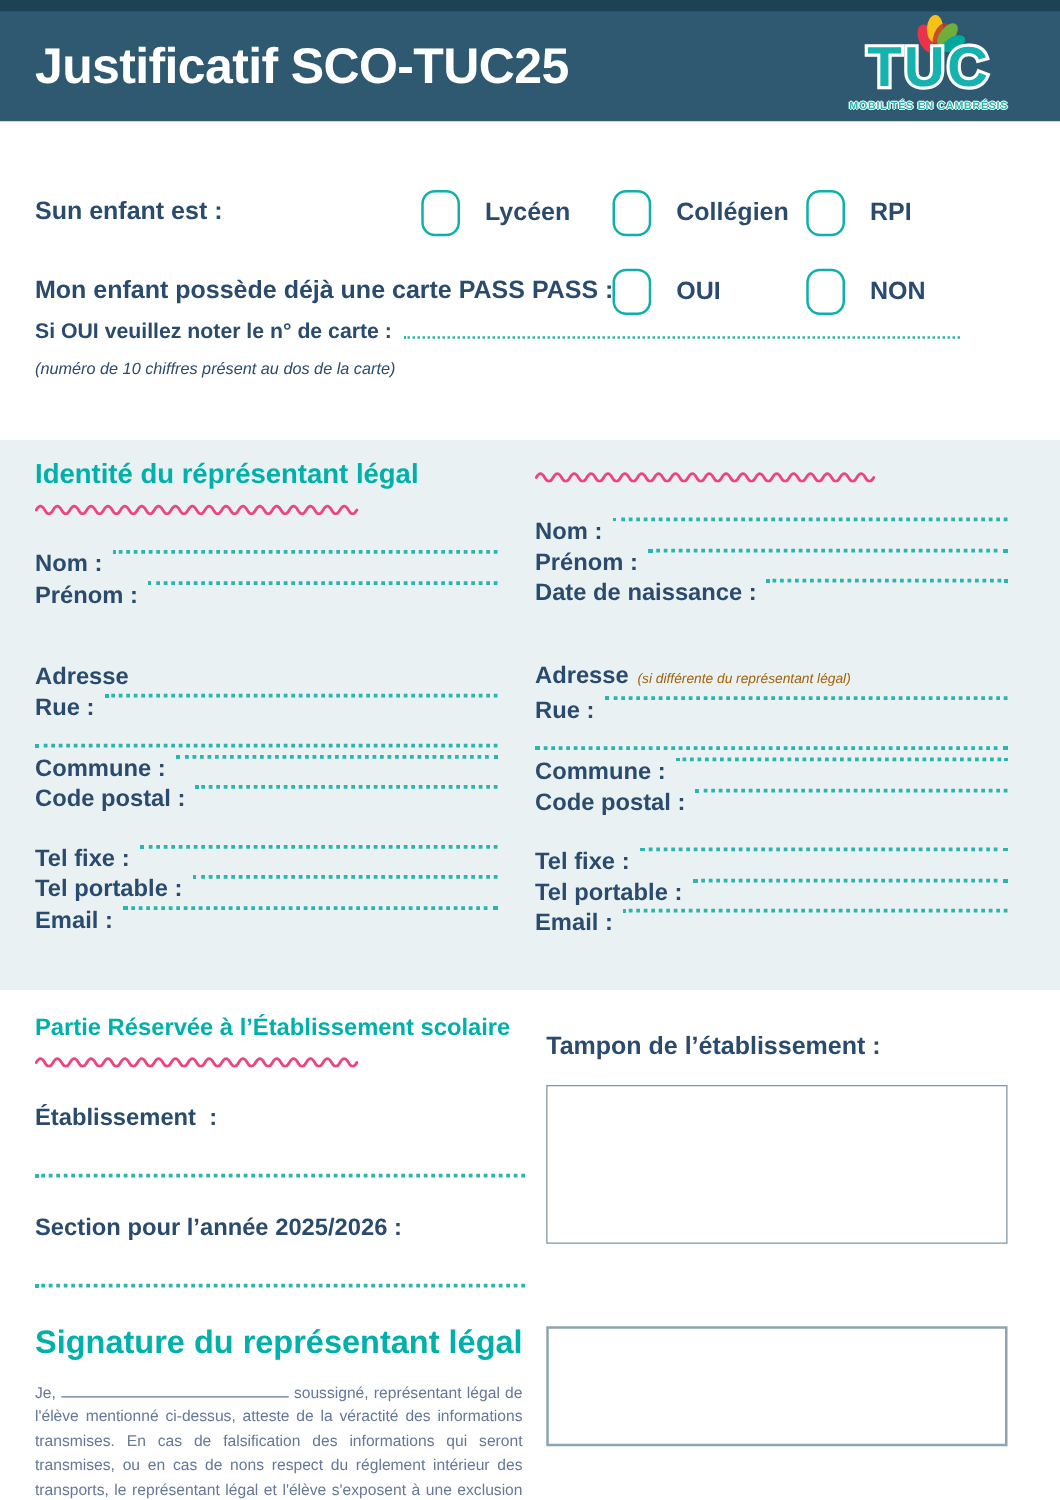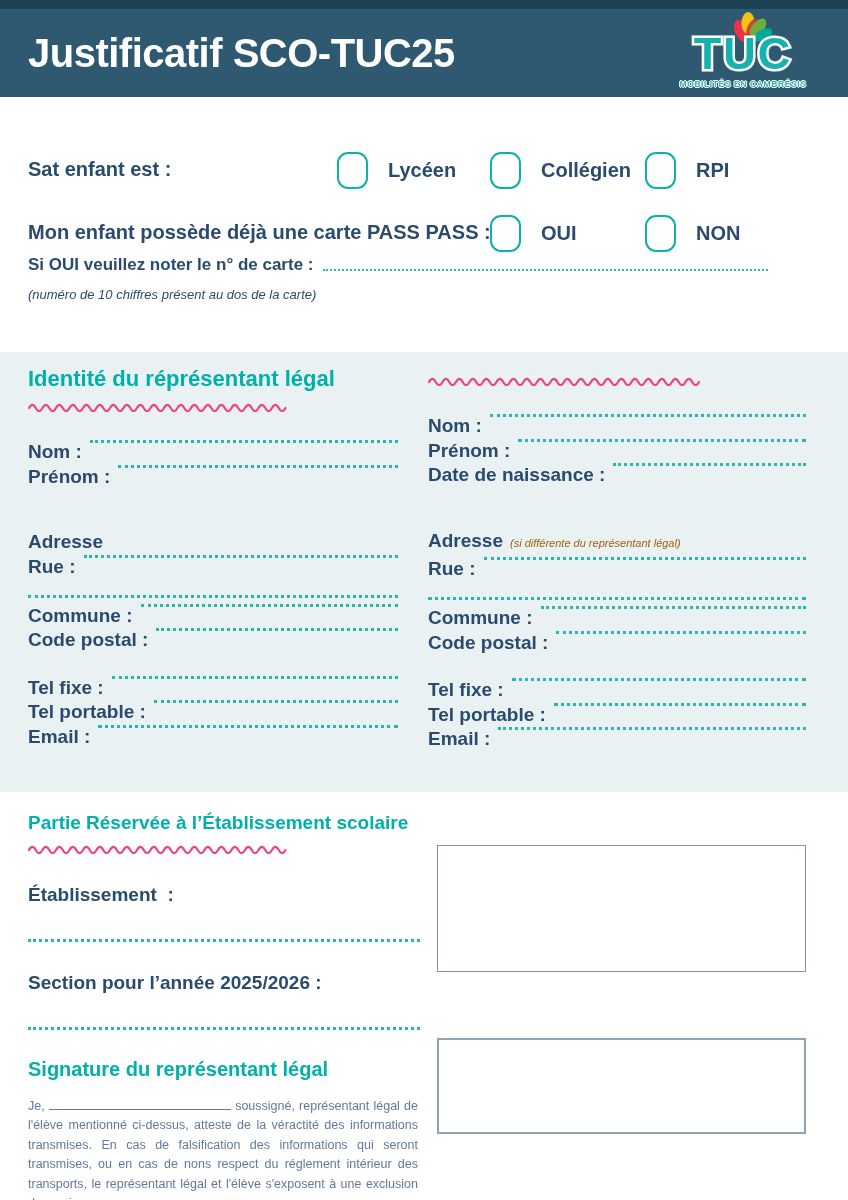--- a/index.html
+++ b/index.html
@@ -44,21 +44,21 @@
   .dotline { flex:1; margin-left:8px; margin-bottom:6px; border-bottom:3px dotted #2ab5ae; }
   .dotsfull { height:24.5px; border-bottom:3px dotted #2ab5ae; margin-bottom:6px; margin-top:-6px; }
   .fgap-big { height:41px; } .fgap-small { height:23px; }
   .flabel-only { line-height:24.5px; display:flex; align-items:baseline; }
 
   
   .bottom-left { position:absolute; left:28px; top:812px; width:392px; }
   .b-heading { font-size:19px; font-weight:bold; color:#00b0aa; }
   .b-field { margin-top:30px; font-size:19px; font-weight:bold; color:#2a4b6d; white-space:pre-wrap; }
   .b-dots { margin-top:24px; border-bottom:3px dotted #2ab5ae; height:12px; }
-  .sig-heading { margin-top:28px; font-size:20px; font-weight:bold; color:#00b0aa; }
+  .sig-heading { margin-top:28px; font-size:26px; font-weight:bold; color:#00b0aa; }
   .sig-text { margin-top:16px; width:390px; font-size:12.5px; line-height:1.55; color:#64789b; text-align:justify; }
   .sig-blank { display:inline-block; width:182px; border-bottom:1.3px solid #64789b; height:11px; }
 
   .bottom-right { position:absolute; left:437px; top:826px; width:369px; }
   .tampon-label { font-size:20px; font-weight:bold; color:#2a4b6d; }
   .stamp-box { margin-top:19px; width:369px; height:127px; border:1.5px solid #7d95a6; background:#fff; }
   .signature-box { margin-top:66px; width:369px; height:96px; border:2px solid #8fa4b3; background:#fff; }
 </style>
 </head>
 <body>
@@ -77,21 +77,21 @@
       </svg>
       <div class="logo-word">
         <span class="stroke">TUC</span>
         <span class="fill">TUC</span>
       </div>
       <div class="logo-tagline">MOBILITÉS EN CAMBRÉSIS</div>
     </div>
   </div>
 
   <div class="row-abs" style="top:150px; height:42px;">
-    <div class="q-label" style="top:8px;">Sat enfant est :</div>
+    <div class="q-label" style="top:8px;">Sun enfant est :</div>
     <div class="opt" style="left:337px; top:2px;">
       <div class="checkbox"></div>
       <span class="opt-label">Lycéen</span>
     </div>
     <div class="opt" style="left:490px; top:2px;">
       <div class="checkbox"></div>
       <span class="opt-label">Collégien</span>
     </div>
     <div class="opt" style="left:645px; top:2px;">
       <div class="checkbox"></div>
@@ -227,17 +227,18 @@
     <div class="b-dots"></div>
     <div class="sig-heading">Signature du représentant légal</div>
     <div class="sig-text">
       <span>Je,</span>
       <span class="sig-blank"></span>
       <span>soussigné, représentant légal de l'élève mentionné ci-dessus, atteste de la véractité des informations transmises. En cas de falsification des informations qui seront transmises, ou en cas de nons respect du réglement intérieur des transports, le représentant légal et l'élève s'exposent à une exclusion du service</span>
     </div>
   </div>
 
   <div class="bottom-right">
+    <div class="tampon-label">Tampon de l’établissement :</div>
     <div class="stamp-box"></div>
     <div class="signature-box"></div>
   </div>
 
 </div>
 
 </body></html>

